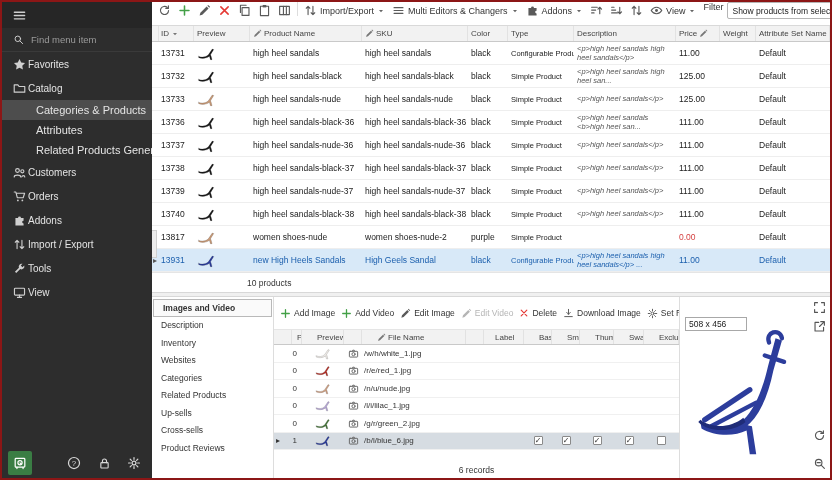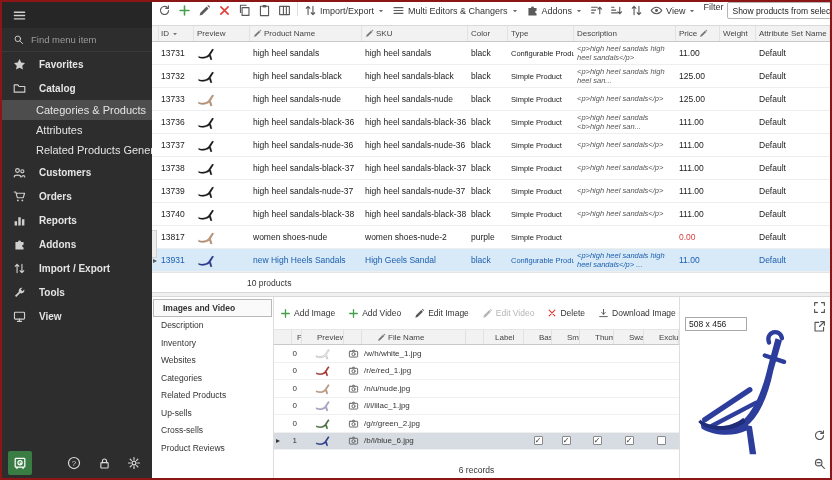--- a/index.html
+++ b/index.html
@@ -3,21 +3,21 @@
 <meta charset="utf-8">
 <style>
   html,body{margin:0;padding:0;background:#555;font-family:"Liberation Sans",sans-serif;}
   *{box-sizing:border-box;}
   .window{position:relative;width:832px;height:480px;background:#fff;border:2px solid #8c1616;overflow:hidden;}
   svg{display:inline-block;vertical-align:middle;fill:none;stroke:currentColor;stroke-width:1.4;stroke-linecap:round;stroke-linejoin:round;}
   
   .sidebar{position:absolute;left:0;top:0;bottom:0;width:178px;background:#2d2d2d;color:#e4e4e4;overflow:hidden;}
   .sb-top{height:26px;display:flex;align-items:center;padding:0 10px;background:#262626;color:#ddd;}
   .sb-search{height:24px;display:flex;align-items:center;gap:7px;padding:0 11px;color:#9a9a9a;font-size:9.5px;border-bottom:1px solid #3a3a3a;}
-  .sb-item{height:24px;display:flex;align-items:center;gap:13px;padding:0 11px;font-size:10px;cursor:pointer;white-space:nowrap;font-weight:bold;}
+  .sb-item{height:24px;display:flex;align-items:center;gap:2px;padding:0 11px;font-size:10px;cursor:pointer;white-space:nowrap;}
   .si{width:13px;height:13px;flex:0 0 auto;color:#cfcfcf;}
   .sb-sub{height:20px;display:flex;align-items:center;padding:0 10px 0 34px;font-size:11px;cursor:pointer;white-space:nowrap;}
   .sb-sub.sel{background:#4d4d4d;}
   .sb-bottom{position:absolute;bottom:0;left:0;right:0;height:30px;display:flex;align-items:center;padding:0 6px;}
   .sb-bico{width:24px;height:24px;display:flex;align-items:center;justify-content:center;color:#d8d8d8;cursor:pointer;}
   .sb-bico.store{background:#3a7d44;border-radius:2px;color:#fff;margin-right:24px;}
   .sb-bico + .sb-bico{margin-left:6px;}
   .vhandle{position:absolute;left:150px;top:228px;width:5px;height:28px;background:#ececec;border:1px solid #cfcfcf;border-left:none;z-index:5;}
   
   .main{position:absolute;left:150px;top:0;right:0;bottom:0;display:flex;flex-direction:column;background:#fff;}
@@ -46,21 +46,21 @@
   .pencil-ico{width:9px;height:9px;color:#777;flex:0 0 auto;}
   .sort-ico{width:8px;height:8px;color:#777;}
   .pg-footer{height:20px;flex:0 0 auto;display:flex;align-items:center;padding-left:95px;font-size:8.5px;color:#333;border-top:1px solid #e5e5e5;}
   .splitter{height:5px;flex:0 0 auto;background:#f0f0f0;border-top:1px solid #d8d8d8;border-bottom:1px solid #d8d8d8;}
   
   .bottom{flex:1;display:flex;min-height:0;}
   .tabs{width:122px;flex:0 0 auto;border-right:1px solid #ddd;padding-top:2px;overflow:hidden;}
   .tab{height:17.5px;display:flex;align-items:center;padding:0 9px;font-size:8.5px;color:#333;cursor:pointer;white-space:nowrap;}
   .tab.sel{border:1px solid #b9b9b9;background:#fafafa;font-weight:bold;margin:0 1px;}
   .ipane{flex:1;display:flex;flex-direction:column;min-width:0;border-right:1px solid #ddd;}
-  .itoolbar{height:22px;flex:0 0 auto;display:flex;align-items:center;gap:7px;padding:16px 3px;font-size:8.5px;color:#333;border-bottom:1px solid #e5e5e5;white-space:nowrap;overflow:hidden;}
+  .itoolbar{height:22px;flex:0 0 auto;display:flex;align-items:center;gap:0;padding:16px 3px;font-size:8.5px;color:#333;border-bottom:1px solid #e5e5e5;white-space:nowrap;overflow:hidden;}
   .ig-head,.ig-row{display:grid;grid-template-columns:8px 20px 42px 18px 104px 14px 44px 28px 28px 34px 30px 1fr;align-items:center;}
   .ig-head{height:15px;background:#f2f2f2;border-bottom:1px solid #c9c9c9;font-size:8px;color:#444;}
   .ig-head>div{display:flex;align-items:center;gap:2px;padding:0 2px;height:100%;border-right:1px solid #e2e2e2;overflow:hidden;white-space:nowrap;margin-left:13px;}
   .ig-row{height:17.5px;border-bottom:1px solid #f0f0f0;font-size:8px;color:#333;cursor:pointer;}
   .ig-row>div{padding:0 2px;overflow:hidden;white-space:nowrap;display:flex;align-items:center;justify-content:flex-start;}
   .ig-row .num{justify-content:flex-end;padding-right:5px;}
   .ig-row .ctr{justify-content:center;}
   .ig-row.sel{background:#d6dce2;}
   .cam{width:11px;height:11px;color:#666;}
   .cb{display:inline-block;width:9px;height:9px;border:1px solid #8a8a8a;background:#fff;font-size:8px;line-height:8px;text-align:center;color:#333;border-radius:1px;}
@@ -247,26 +247,20 @@
         <span>Customers</span>
       </div>
       <div class="sb-item">
         <svg class="si">
             <use href="#i-cart"></use>
           </svg>
         <span>Orders</span>
       </div>
       <div class="sb-item">
         <svg class="si">
-            <use href="#i-chart"></use>
-          </svg>
-        <span>Reports</span>
-      </div>
-      <div class="sb-item">
-        <svg class="si">
             <use href="#i-puzzle"></use>
           </svg>
         <span>Addons</span>
       </div>
       <div class="sb-item">
         <svg class="si">
             <use href="#i-updown"></use>
           </svg>
         <span>Import / Export</span>
       </div>

